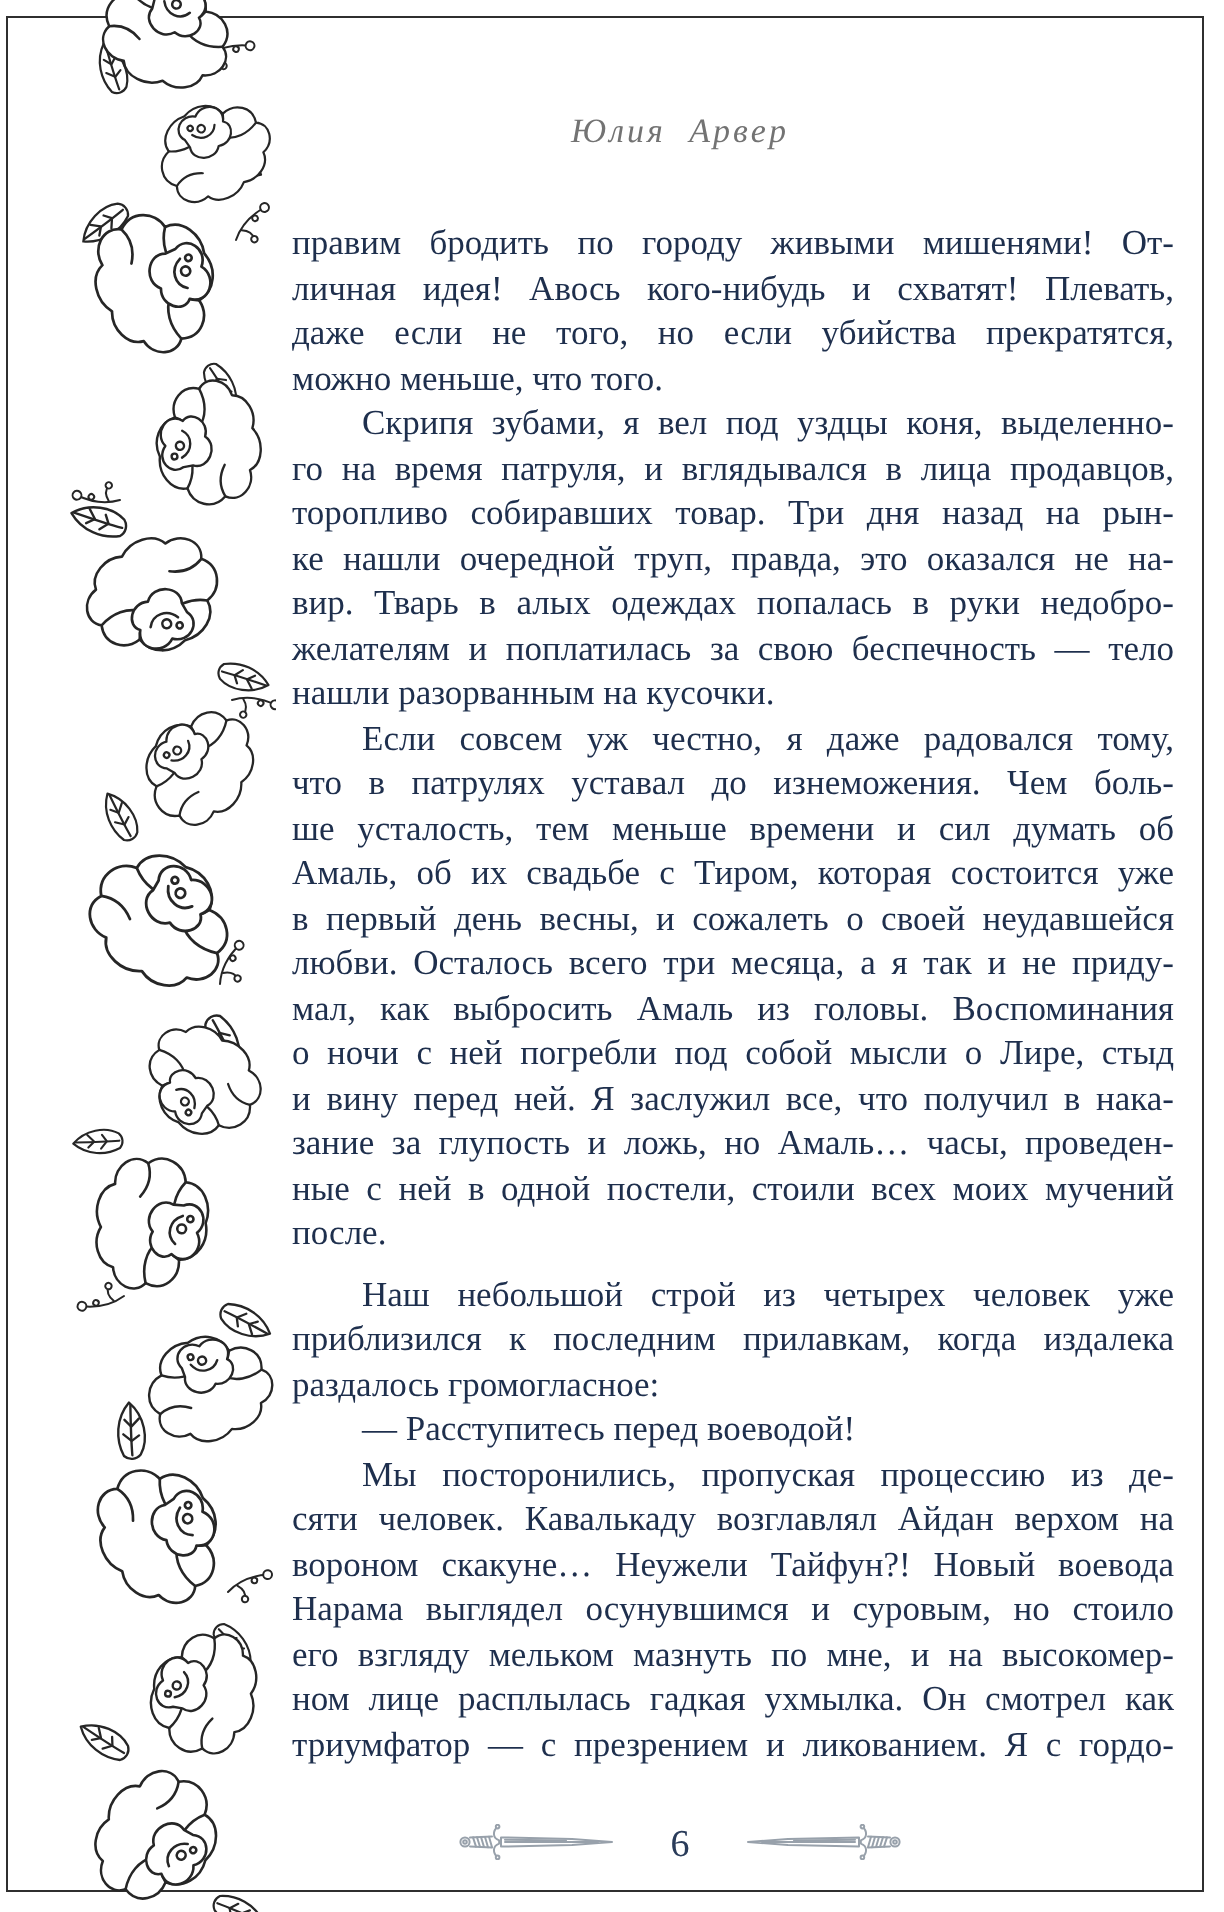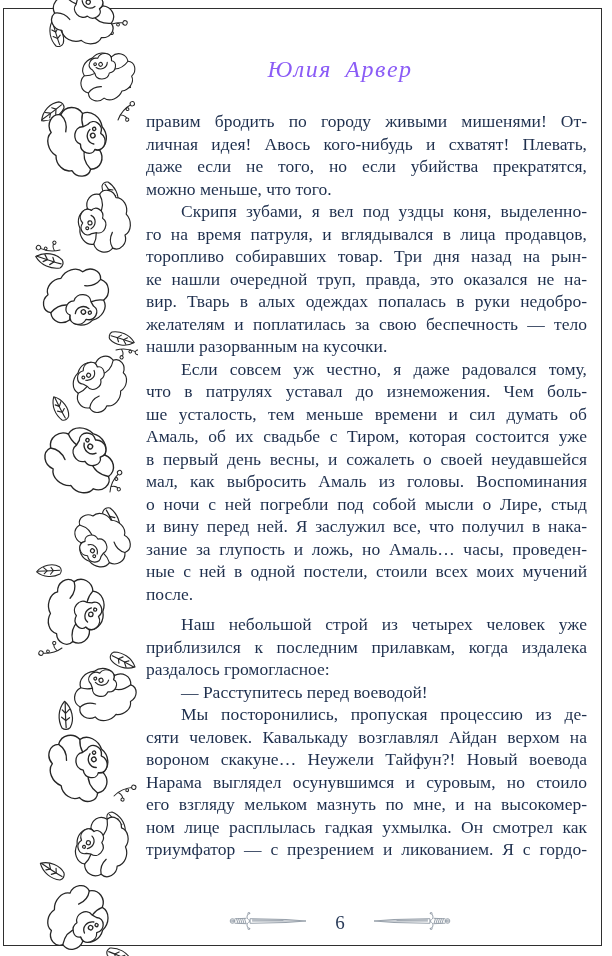--- a/index.html
+++ b/index.html
@@ -16,24 +16,24 @@
     border:1.5px solid #2f2f2f;
     box-sizing:border-box;
   }
   #floral{
     position:absolute;left:26px;top:0;width:112px;height:956px;
   }
   #author{
     position:absolute;left:110px;top:56px;width:460px;
     text-align:center;
     font-style:italic;
-    font-size:24px;
+    font-size:17px;
     letter-spacing:1.5px;
     word-spacing:6px;
-    color:#8b5cf6;
+    color:#737373;
   }
   #body-text{
     position:absolute;left:146px;top:110px;width:441px;
     font-size:17.5px;
     line-height:22.5px;
   }
   .para{margin:0;}
   .para.space-before{margin-top:8px;}
   .line{
     text-align:justify;
@@ -140,20 +140,21 @@
         <div class="line">вир. Тварь в алых одеждах попалась в руки недобро-</div>
         <div class="line">желателям и поплатилась за свою беспечность — тело</div>
         <div class="line endline">нашли разорванным на кусочки.</div>
       </div>
       <div class="para">
         <div class="line indent">Если совсем уж честно, я даже радовался тому,</div>
         <div class="line">что в патрулях уставал до изнеможения. Чем боль-</div>
         <div class="line">ше усталость, тем меньше времени и сил думать об</div>
         <div class="line">Амаль, об их свадьбе с Тиром, которая состоится уже</div>
         <div class="line">в первый день весны, и сожалеть о своей неудавшейся</div>
+        <div class="line">любви. Осталось всего три месяца, а я так и не приду-</div>
         <div class="line">мал, как выбросить Амаль из головы. Воспоминания</div>
         <div class="line">о ночи с ней погребли под собой мысли о Лире, стыд</div>
         <div class="line">и вину перед ней. Я заслужил все, что получил в нака-</div>
         <div class="line">зание за глупость и ложь, но Амаль… часы, проведен-</div>
         <div class="line">ные с ней в одной постели, стоили всех моих мучений</div>
         <div class="line endline">после.</div>
       </div>
       <div class="para space-before">
         <div class="line indent">Наш небольшой строй из четырех человек уже</div>
         <div class="line">приблизился к последним прилавкам, когда издалека</div>

